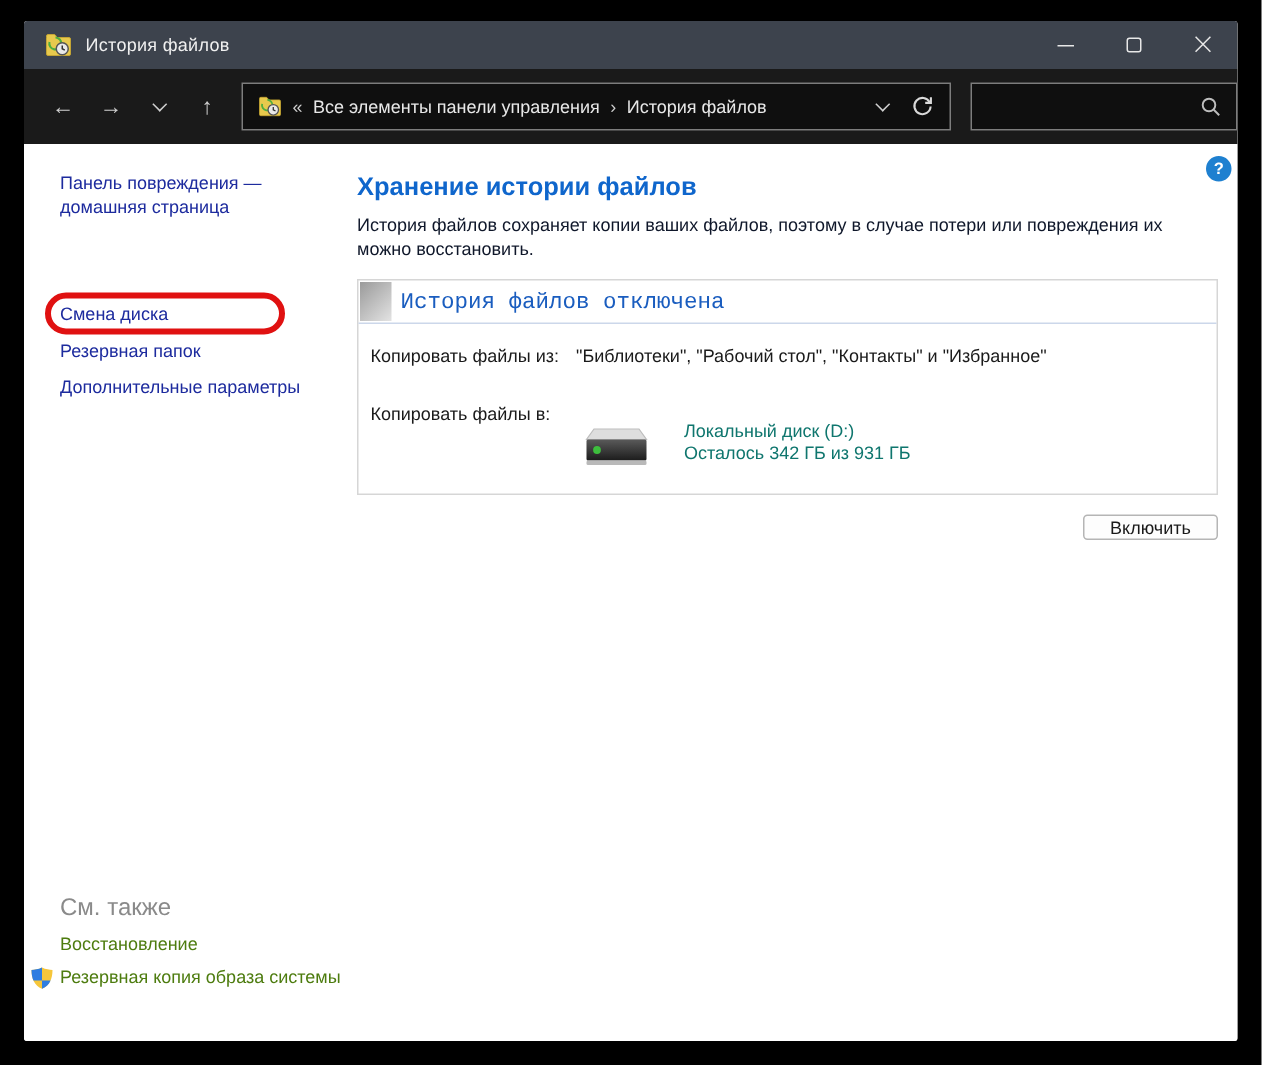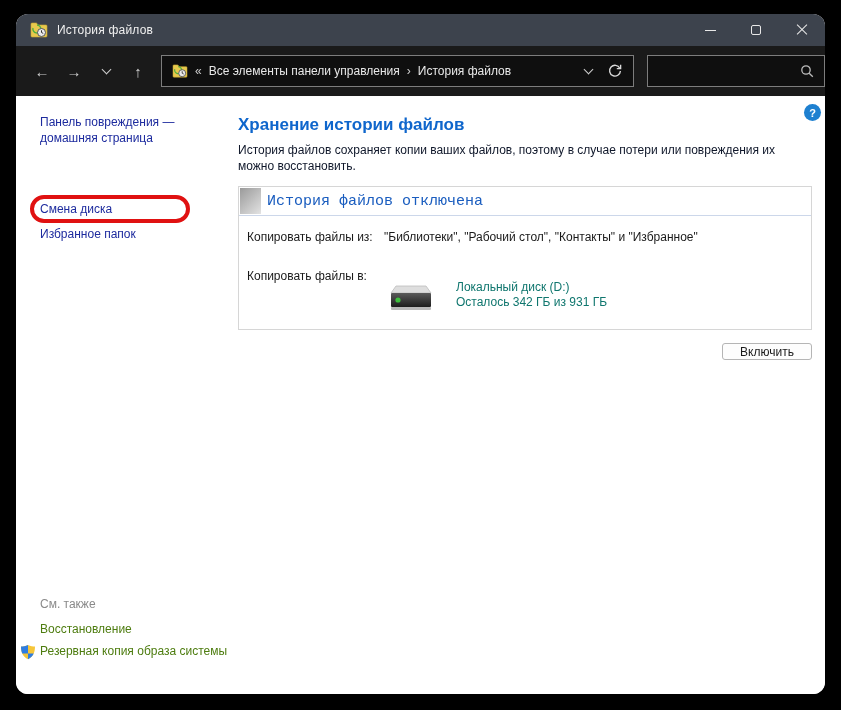--- a/index.html
+++ b/index.html
@@ -5,21 +5,21 @@
   * { margin:0; padding:0; box-sizing:border-box; }
   html,body { width:841px; height:710px; }
   body {
     background:#000;
     font-family:"Liberation Sans", sans-serif;
     position:relative;
     overflow:hidden;
   }
   .window {
     position:absolute; left:16px; top:14px; width:809px; height:680px;
-    border-radius:12px; overflow:hidden; background:#fff;
+    border-radius:2px; overflow:hidden; background:#fff;
   }
   
   .titlebar {
     height:32px; background:#3d434d; display:flex; align-items:center;
     padding-left:14px; color:#f0f0f0;
   }
   .titlebar .app-icon { width:18px; height:16px; margin-right:9px; flex:0 0 auto; }
   .titlebar .title { font-size:12px; letter-spacing:.2px; }
   .caption-buttons { margin-left:auto; display:flex; height:100%; }
   .caption-btn { width:46px; height:100%; display:flex; align-items:center; justify-content:center; }
@@ -69,21 +69,21 @@
   }
   
   .side-item {
     position:absolute; left:24px; width:188px; font-size:12px; line-height:16px;
     color:#1d2b9e; cursor:pointer;
   }
   .red-ellipse {
     position:absolute; left:14px; top:99px; width:160px; height:28px;
     border:4px solid #e01111; border-radius:15px; pointer-events:none;
   }
-  .see-also { position:absolute; left:24px; top:501px; font-size:12px; color:#8a8a8a; }
+  .see-also { position:absolute; left:24px; top:501px; font-size:16px; color:#8a8a8a; }
   .side-bottom { position:absolute; left:24px; width:188px; font-size:12px; line-height:16px; color:#4d7c0f; cursor:pointer; }
   .shield { position:absolute; left:4px; top:548px; width:16px; height:16px; }
   
   .page-title { position:absolute; left:222px; top:19px; font-size:17px; color:#0f66cc; font-weight:bold; }
   .page-desc { position:absolute; left:222px; top:46px; width:575px; font-size:12px; line-height:16px; color:#0f172a; }
   .status-box {
     position:absolute; left:222px; top:90px; width:574px; height:144px;
     border:1px solid #d6d6d6; background:#fff;
   }
   .status-header {
@@ -174,21 +174,22 @@
   </div>
 
   <div class="content">
 
     <div class="help-btn">
       <span>?</span>
     </div>
 
     <div class="side-item" style="top:18px">Панель повреждения — домашняя страница</div>
     <div class="side-item" style="top:105px">Смена диска</div>
-    <div class="side-item" style="top:130px">Избранное папок</div>
+    <div class="side-item" style="top:130px">Резервная папок</div>
+    <div class="side-item" style="top:154px">Дополнительные параметры</div>
     <div class="red-ellipse"></div>
 
     <div class="see-also">См. также</div>
     <div class="side-bottom" style="top:525px">Восстановление</div>
     <svg class="shield" viewBox="0 0 16 16">
       <path d="M8 1 C10.5 2.2 13 2.6 15 2.6 C15 8.5 13 13 8 15.2 Z M8 1 C5.5 2.2 3 2.6 1 2.6 C1 8.5 3 13 8 15.2 Z" fill="#f6c63a"></path>
       <path d="M8 1 C5.5 2.2 3 2.6 1 2.6 L1 2.6 C1 5.2 1.4 7.6 2.3 9.6 L8 9.6 Z" fill="#2f7de1"></path>
       <path d="M8 9.6 L13.7 9.6 C12.6 12.1 10.8 14 8 15.2 Z" fill="#2f7de1"></path>
     </svg>
     <div class="side-bottom" style="top:547px; left:24px">Резервная копия образа системы</div>

